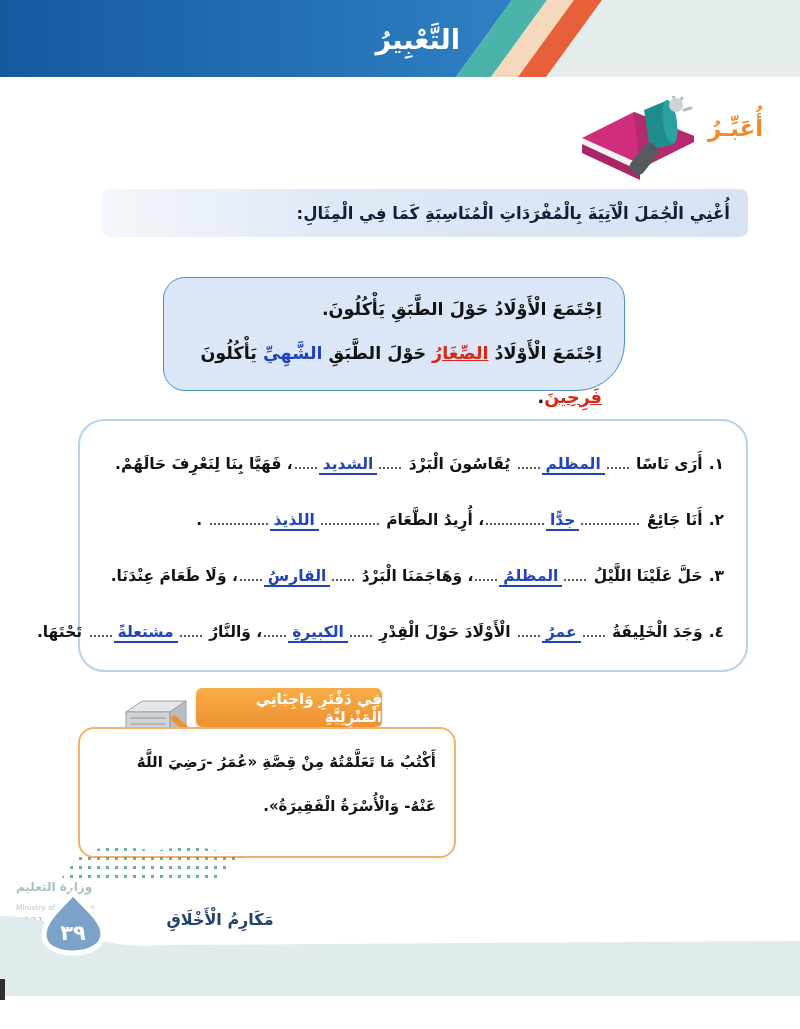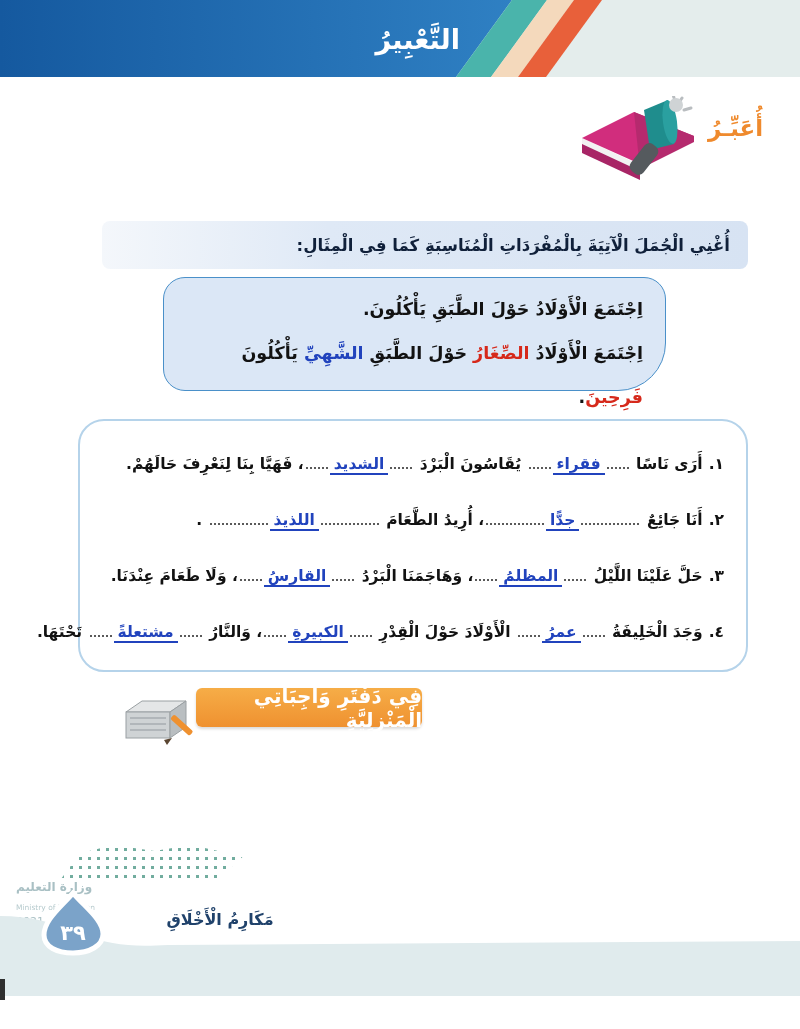--- a/index.html
+++ b/index.html
@@ -13,47 +13,47 @@
 
   
   .express-label{position:absolute;top:115px;left:708px;width:84px;text-align:left;
                  color:var(--express_orange,#ef8a2d);font-size:23px;font-weight:bold;}
   .express-icon{position:absolute;top:96px;left:570px;}
 
   
   .instruction{position:absolute;top:189px;left:102px;width:646px;height:48px;border-radius:8px;
                background:linear-gradient(270deg,#d7e3f3 0%,#dfe9f6 65%,#f4f7fb 100%);
                display:flex;align-items:center;padding:0 18px;box-sizing:border-box;
-               font-size:16.5px;font-weight:bold;color:#10203a;margin-top:32px;}
+               font-size:16.5px;font-weight:bold;color:#10203a;}
 
   
-  .example-box{position:absolute;top:277px;left:163px;width:503px;height:114px;box-sizing:border-box;
+  .example-box{position:absolute;top:277px;left:163px;width:462px;height:114px;box-sizing:border-box;
                background:#dbe7f6;border:1.6px solid #4a90c9;border-radius:22px 22px 48px 22px;
                padding:10px 22px;font-size:17.5px;font-weight:bold;color:#121212;
                line-height:2.5;text-align:right;}
-  .hl-red{color:var(--highlight_red,#d6291b);}
+  .hl-red{color:var(--highlight_red,#d6291b);text-decoration:underline;}
   .hl-blue{color:var(--answer_blue,#2143bd);}
 
   
   .questions-box{position:absolute;top:419px;left:78px;width:670px;height:253px;box-sizing:border-box;
                  background:#ffffff;border:2px solid #b5d3ea;border-radius:26px;
                  padding:26px 22px 0 14px;}
   .q{white-space:nowrap;text-align:right;font-size:15.5px;font-weight:bold;color:#121212;
      margin-bottom:22px;line-height:34px;}
   .qnum{margin-left:6px;}
   .blank{display:inline-block;}
   .dots{display:inline-block;width:22px;height:3px;border-bottom:2px dotted #5a5a5a;margin:0 2px;}
   .q:nth-child(2) .dots{width:58px;}
   .answer{color:var(--answer_blue,#2143bd);border-bottom:2px solid var(--answer_blue,#2143bd);
           padding:0 4px;margin-top:36px;}
 
   
-  .hw-pill{position:absolute;top:688px;left:196px;width:226px;height:39px;border-radius:6px;
+  .hw-pill{position:absolute;top:688px;left:196px;width:186px;height:39px;border-radius:6px;
            background:linear-gradient(180deg,#f6ad47,#ef9130);display:flex;align-items:center;
-           justify-content:center;color:#fff;font-size:20px;font-weight:bold;
+           justify-content:center;color:#fff;font-size:15px;font-weight:bold;
            box-shadow:0 2px 3px rgba(0,0,0,0.15);}
   .hw-icon{position:absolute;top:694px;left:118px;}
   .hw-box{position:absolute;top:727px;left:78px;width:378px;height:131px;box-sizing:border-box;
           background:#ffffff;border:2.5px solid #f5b06a;border-radius:16px;
           padding:12px 18px;font-size:15px;font-weight:bold;color:#121212;
           line-height:2.9;text-align:right;}
 
   
   .footer-svg{position:absolute;top:890px;left:0;}
   .logo-dots{position:absolute;top:845px;left:58px;width:185px;height:38px;
@@ -111,21 +111,21 @@
     <span>أُغْنِي الْجُمَلَ الْآتِيَةَ بِالْمُفْرَدَاتِ الْمُنَاسِبَةِ كَمَا فِي الْمِثَالِ:</span>
   </div>
 
   <div class="example-box">
     <div>اِجْتَمَعَ الْأَوْلَادُ حَوْلَ الطَّبَقِ يَأْكُلُونَ.</div>
     <div id="example-line2"><span>اِجْتَمَعَ الْأَوْلَادُ </span><span class="hl-red">الصِّغَارُ</span><span> حَوْلَ الطَّبَقِ </span><span class="hl-blue">الشَّهِيِّ</span><span> يَأْكُلُونَ </span><span class="hl-red">فَرِحِينَ</span><span>.</span></div>
   </div>
 
   <div class="questions-box">
     <div id="questions-list">
-        <div class="q"><span class="qnum">١.</span><span>أَرَى نَاسًا </span><span class="blank"><span class="dots"></span><span class="answer">فقراء</span><span class="dots"></span></span><span> يُقَاسُونَ الْبَرْدَ </span><span class="blank"><span class="dots"></span><span class="answer">الشديد</span><span class="dots"></span></span><span>، فَهَيَّا بِنَا لِنَعْرِفَ حَالَهُمْ.</span></div>
+        <div class="q"><span class="qnum">١.</span><span>أَرَى نَاسًا </span><span class="blank"><span class="dots"></span><span class="answer">المظلم</span><span class="dots"></span></span><span> يُقَاسُونَ الْبَرْدَ </span><span class="blank"><span class="dots"></span><span class="answer">الشديد</span><span class="dots"></span></span><span>، فَهَيَّا بِنَا لِنَعْرِفَ حَالَهُمْ.</span></div>
         <div class="q"><span class="qnum">٢.</span><span>أَنَا جَائِعٌ </span><span class="blank"><span class="dots"></span><span class="answer">جدًّا</span><span class="dots"></span></span><span>، أُرِيدُ الطَّعَامَ </span><span class="blank"><span class="dots"></span><span class="answer">اللذيذ</span><span class="dots"></span></span><span> .</span></div>
         <div class="q"><span class="qnum">٣.</span><span>حَلَّ عَلَيْنَا اللَّيْلُ </span><span class="blank"><span class="dots"></span><span class="answer">المظلمُ</span><span class="dots"></span></span><span>، وَهَاجَمَنَا الْبَرْدُ </span><span class="blank"><span class="dots"></span><span class="answer">القارسُ</span><span class="dots"></span></span><span>، وَلَا طَعَامَ عِنْدَنَا.</span></div>
         <div class="q"><span class="qnum">٤.</span><span>وَجَدَ الْخَلِيفَةُ </span><span class="blank"><span class="dots"></span><span class="answer">عمرُ</span><span class="dots"></span></span><span> الْأَوْلَادَ حَوْلَ الْقِدْرِ </span><span class="blank"><span class="dots"></span><span class="answer">الكبيرةِ</span><span class="dots"></span></span><span>، وَالنَّارُ </span><span class="blank"><span class="dots"></span><span class="answer">مشتعلةً</span><span class="dots"></span></span><span> تَحْتَهَا.</span></div>
       </div>
   </div>
 
   <div class="hw-pill">
     <span>فِي دَفْتَرِ وَاجِبَاتِي الْمَنْزِلِيَّةِ</span>
   </div>
   <svg class="hw-icon" width="76" height="54" viewBox="0 0 76 54">
@@ -133,20 +133,24 @@
     <rect x="8" y="18" width="44" height="26" fill="#cfd3d5" stroke="#9aa0a3" stroke-width="1"></rect>
     <polygon points="52,18 68,7 68,33 52,44" fill="#b9bec1" stroke="#9aa0a3" stroke-width="1"></polygon>
     <g stroke="#a7adb0" stroke-width="1.5">
         <line x1="12" y1="24" x2="48" y2="24"></line>
         <line x1="12" y1="30" x2="48" y2="30"></line>
         <line x1="12" y1="36" x2="48" y2="36"></line>
       </g>
     <rect x="50" y="24" width="26" height="6" rx="2" fill="#ef9130" transform="rotate(42 58 30)"></rect>
     <polygon points="46,46 54,44 49,51" fill="#5b4632" transform="rotate(0 50 47)"></polygon>
   </svg>
+  <div class="hw-box">
+    <div>أَكْتُبُ مَا تَعَلَّمْتُهُ مِنْ قِصَّةِ «عُمَرُ -رَضِيَ اللَّهُ</div>
+    <div>عَنْهُ- وَالْأُسْرَةُ الْفَقِيرَةُ».</div>
+  </div>
 
   <div class="logo-dots"></div>
   <div class="logo-ar">وزارة التعليم</div>
   <div class="logo-en">Ministry of Education</div>
   <div class="logo-year">2021 - 1443</div>
 
   <svg class="footer-svg" width="800" height="139" viewBox="0 0 139">
     <svg width="800" height="139" viewBox="0 0 800 139">
       <path d="M0,26 C30,26 52,32 82,44 C110,55 130,57 168,55 L800,51 L800,106 L0,106 Z" fill="#e0ebed"></path>
       <path d="M73,3 C60,18 44,30 44,45 C44,57 57,63 73,63 C89,63 103,56 103,44 C103,30 86,18 73,3 Z" fill="#7ba3c9" stroke="#ffffff" stroke-width="5"></path>

